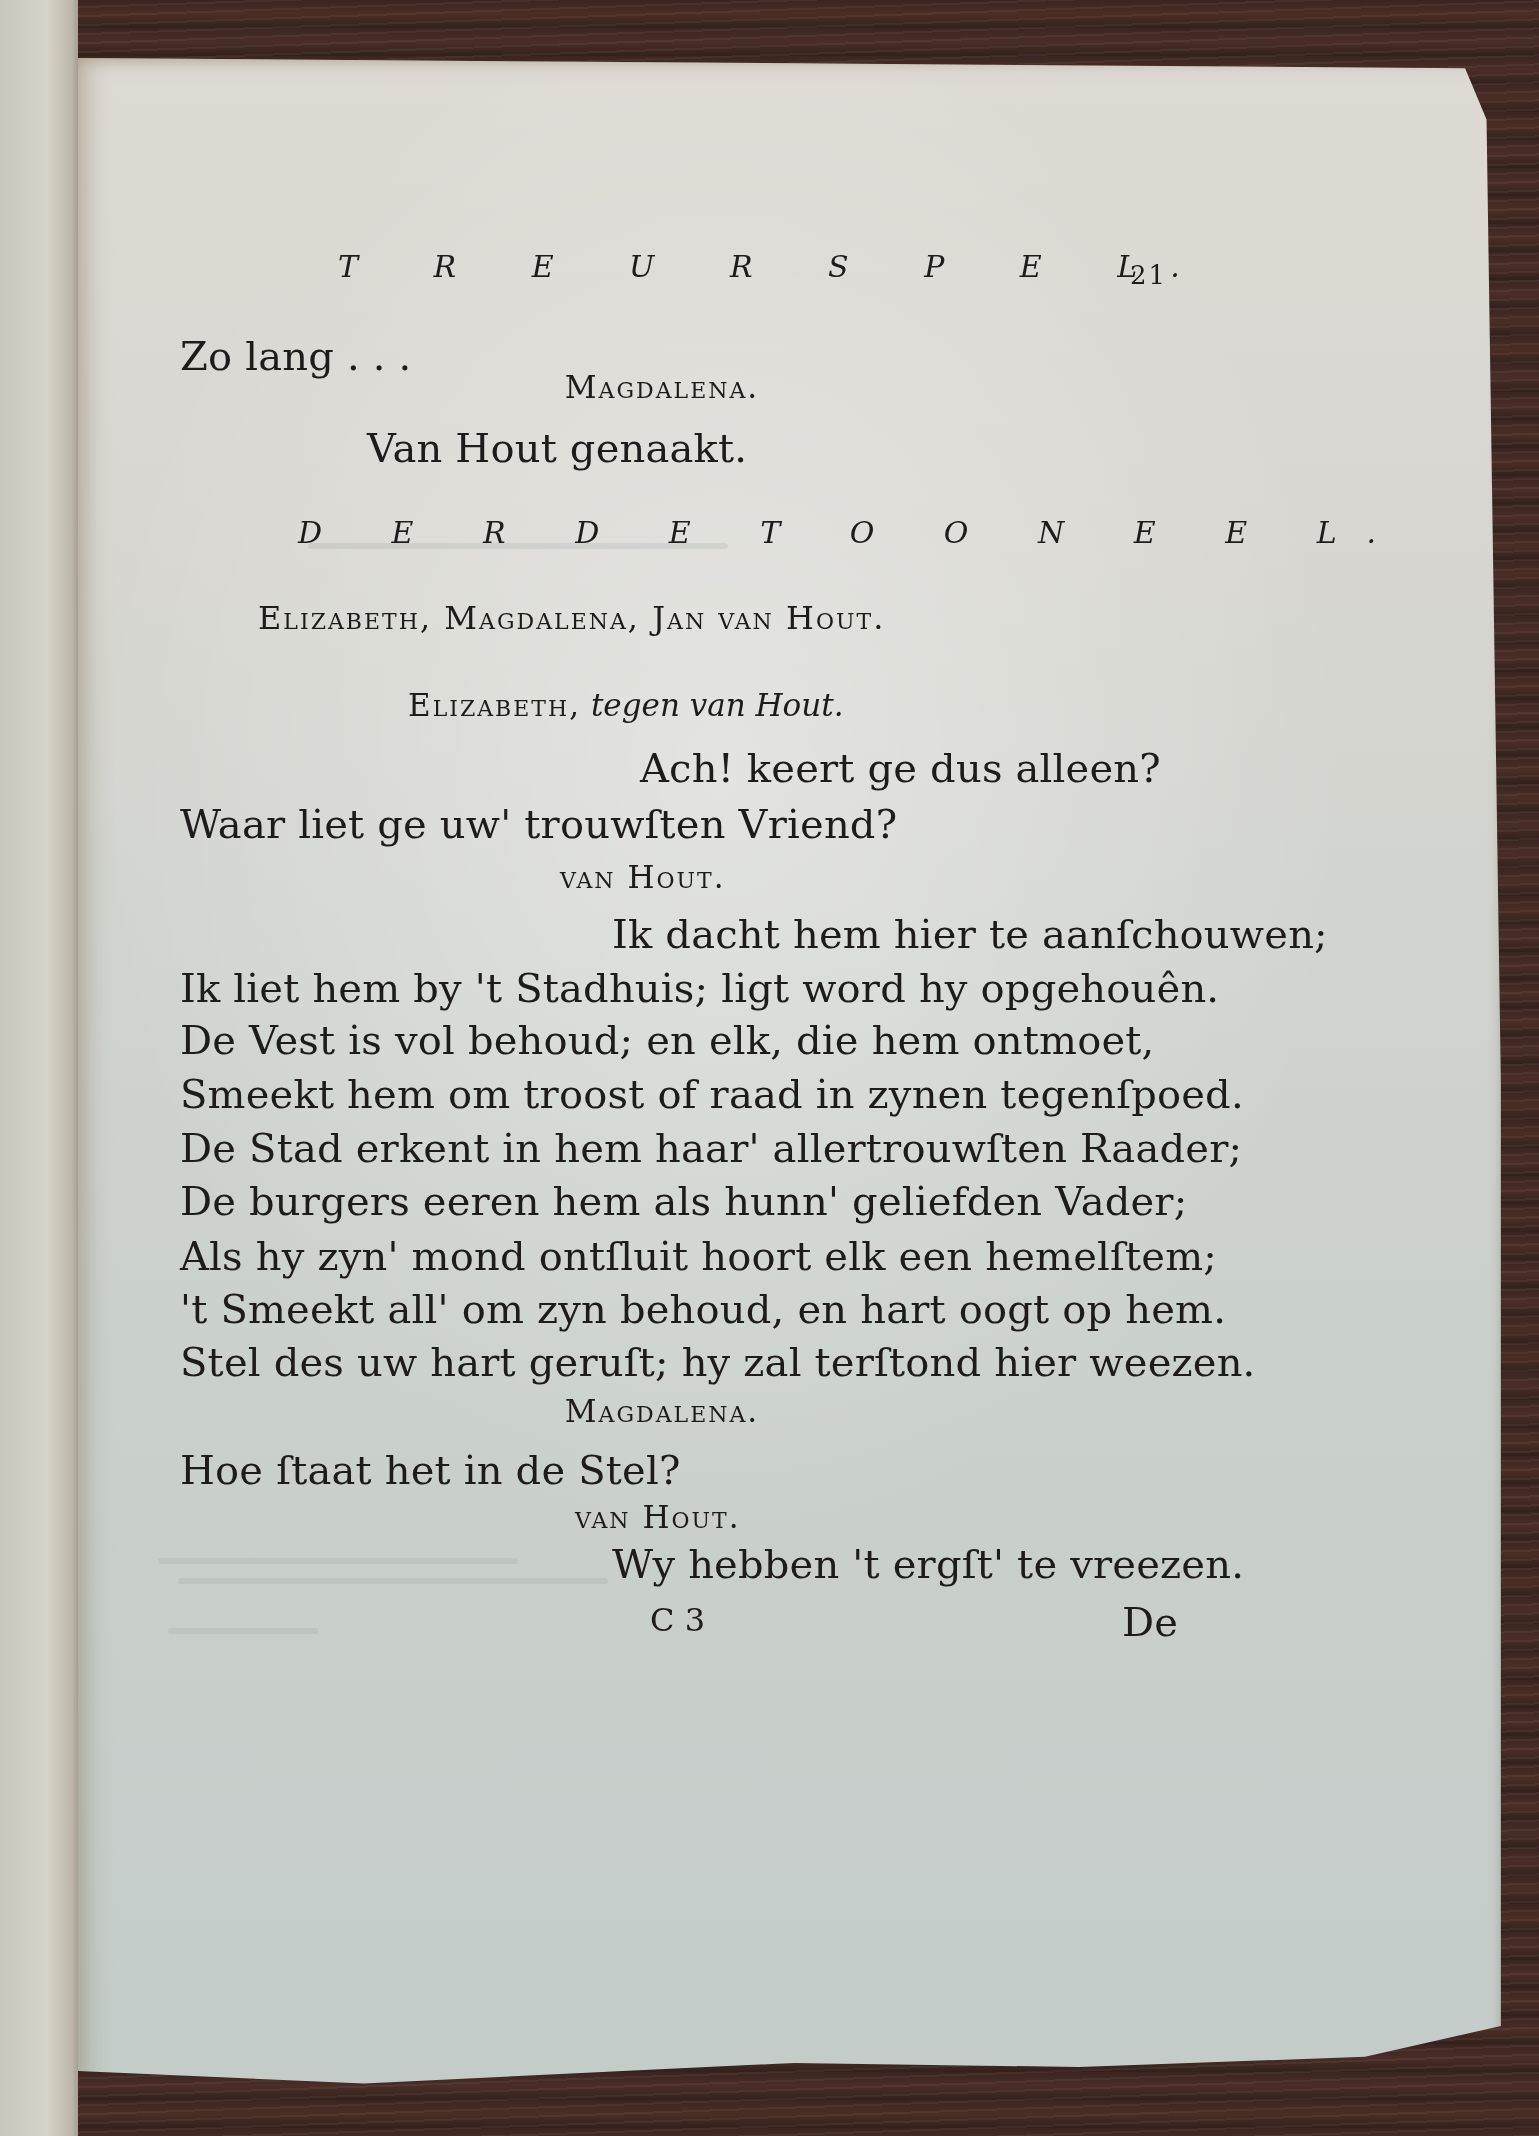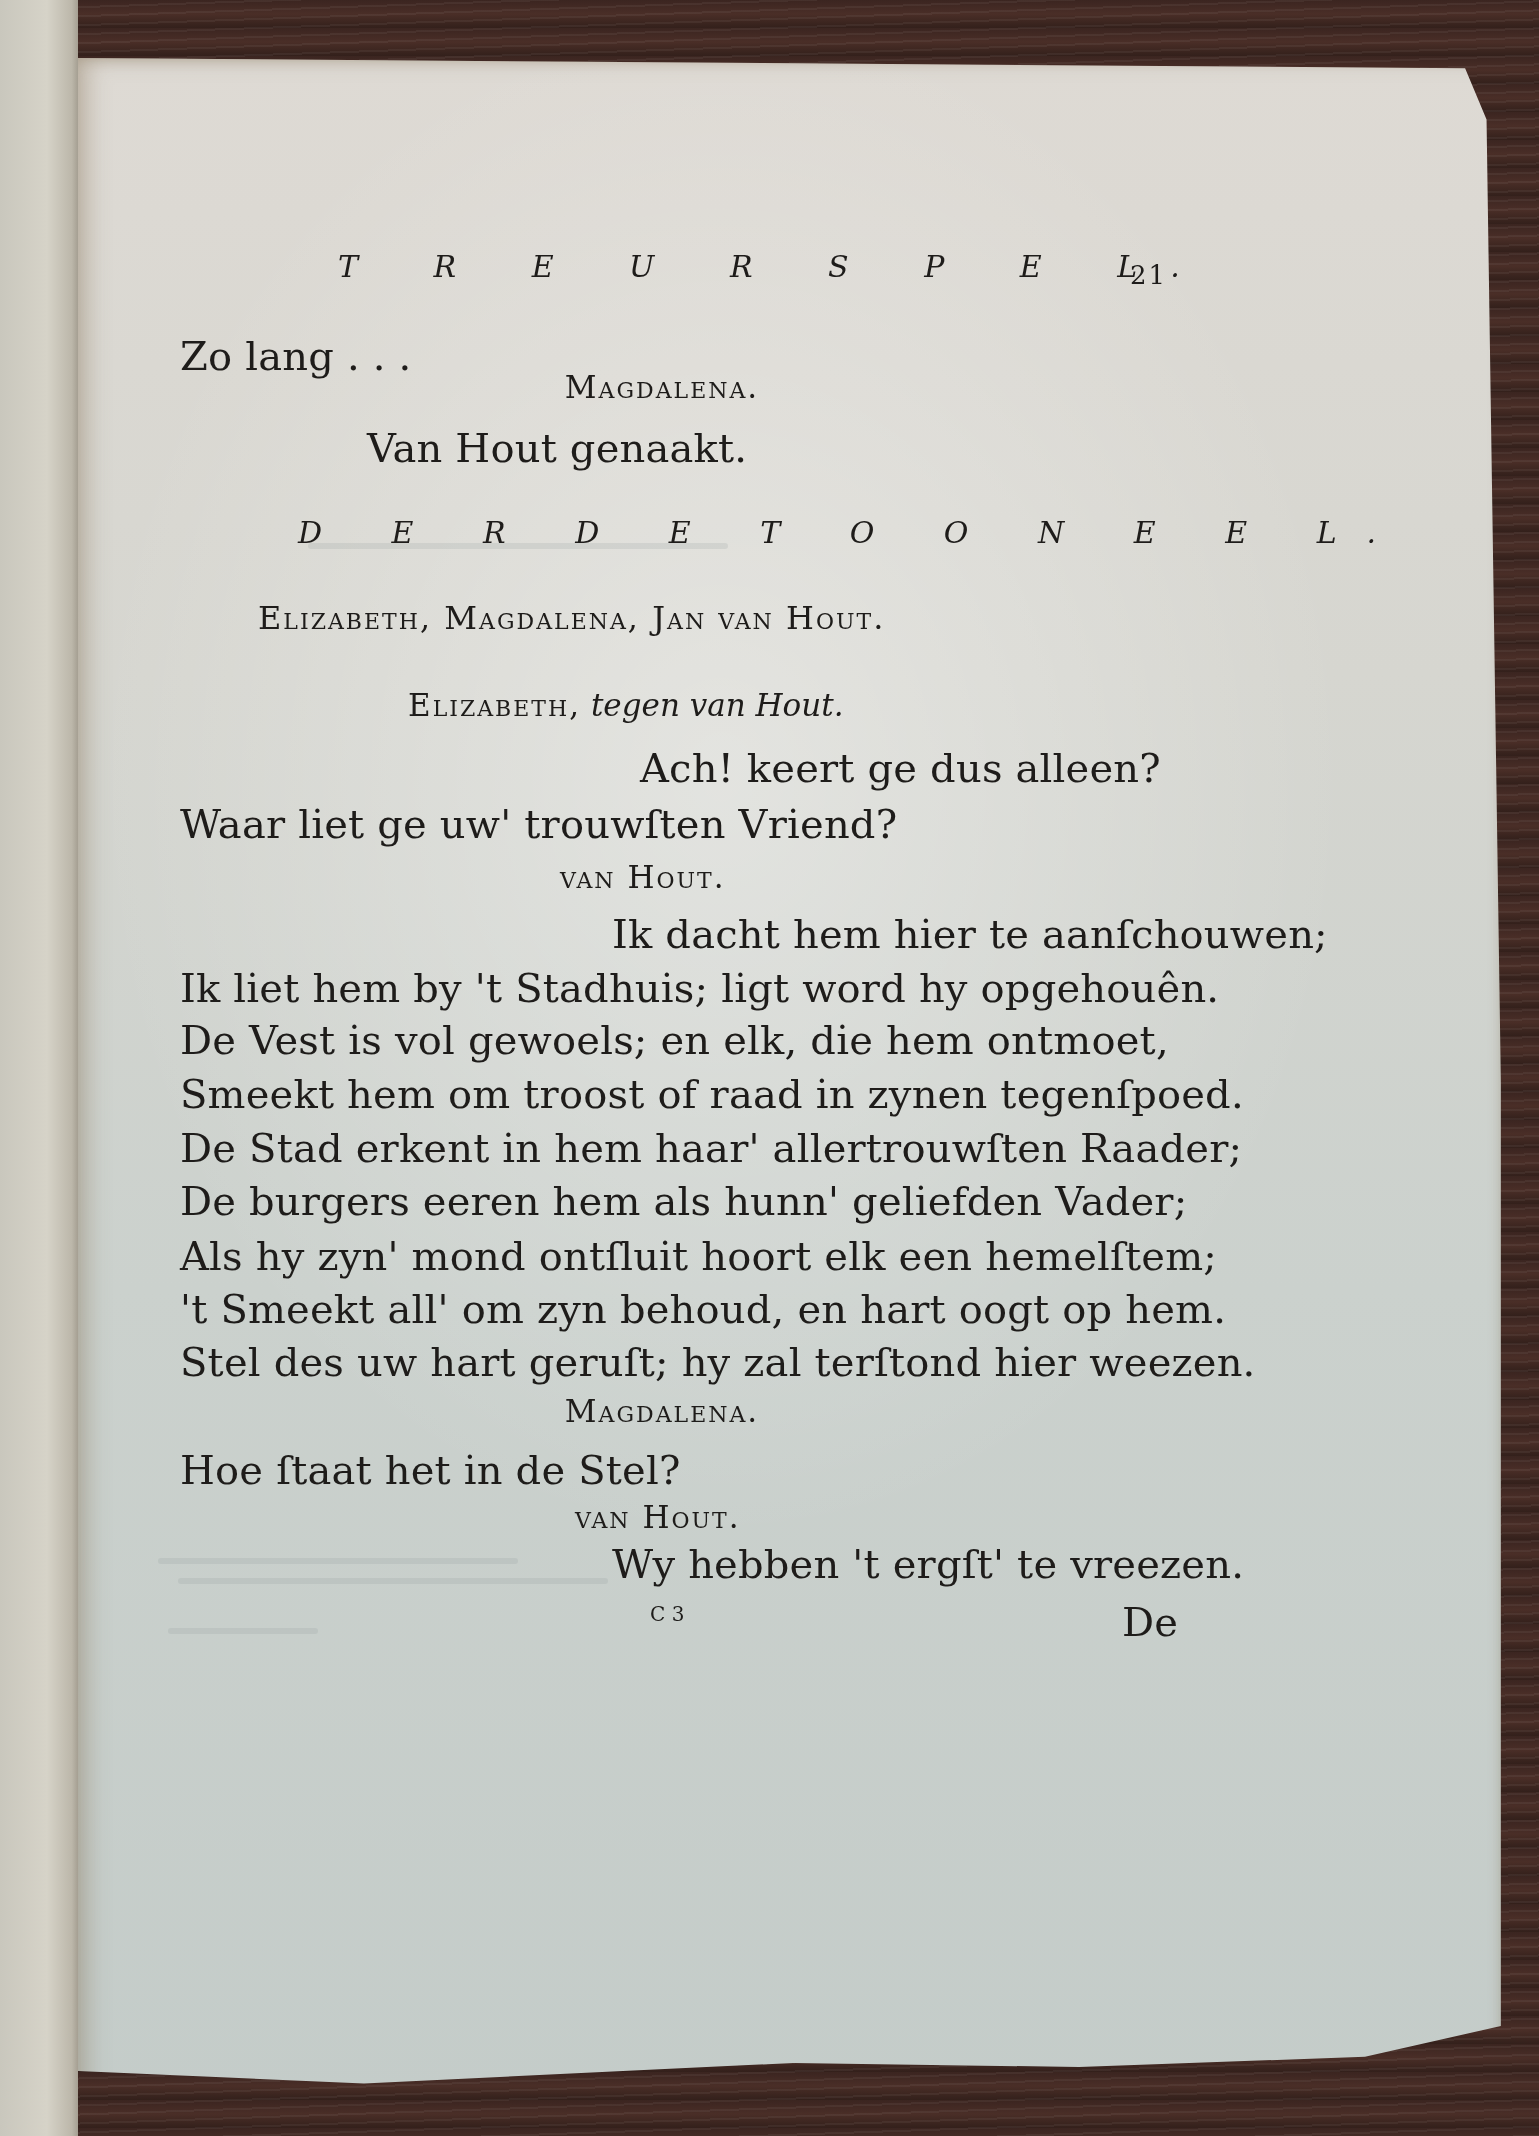--- a/index.html
+++ b/index.html
@@ -30,21 +30,21 @@
   .bleed {
     position: absolute; height: 6px; border-radius: 3px;
     background: rgba(140,150,150,0.18);
   }
   .t { position: absolute; color: #1e1c1a; white-space: nowrap; line-height: 1; }
   .verse { font-size: 40px; letter-spacing: 0.2px; }
   .spaced-italic { font-style: italic; font-size: 30px; letter-spacing: 33px; }
   .caps { font-variant: small-caps; font-size: 31px; letter-spacing: 2px; }
   .centered { transform: translateX(-50%); }
   .pgnum { font-size: 26px; letter-spacing: 2px; }
-  .sig { font-size: 20px; }
+  .sig { font-size: 32px; }
   em { font-style: italic; }
 </style>
 </head>
 <body>
 
 <div class="wood"></div>
 <div class="left-page"></div>
 
 <div class="page">
 
@@ -68,21 +68,21 @@
 <div class="t" style="left:408px; top:690px; font-size:31px;">
   <span class="caps" style="font-size:31px;">Elizabeth,</span>
   <em>tegen van Hout.</em>
 </div>
 
 <div class="t verse" style="left:640px; top:748px;">Ach! keert ge dus alleen?</div>
 <div class="t verse" style="left:180px; top:804px;">Waar liet ge uw' trouwſten Vriend?</div>
 <div class="t caps" style="left:560px; top:862px;">van Hout.</div>
 <div class="t verse" style="left:612px; top:914px;">Ik dacht hem hier te aanſchouwen;</div>
 <div class="t verse" style="left:180px; top:968px;">Ik liet hem by 't Stadhuis; ligt word hy opgehouên.</div>
-<div class="t verse" style="left:180px; top:1020px;">De Vest is vol gewoels; en elk, die hem ontmoet,</div>
+<div class="t verse" style="left:180px; top:1020px;">De Vest is vol behoud; en elk, die hem ontmoet,</div>
 <div class="t verse" style="left:180px; top:1074px;">Smeekt hem om troost of raad in zynen tegenſpoed.</div>
 <div class="t verse" style="left:180px; top:1128px;">De Stad erkent in hem haar' allertrouwſten Raader;</div>
 <div class="t verse" style="left:180px; top:1181px;">De burgers eeren hem als hunn' geliefden Vader;</div>
 <div class="t verse" style="left:180px; top:1236px;">Als hy zyn' mond ontſluit hoort elk een hemelſtem;</div>
 <div class="t verse" style="left:180px; top:1289px;">'t Smeekt all' om zyn behoud, en hart oogt op hem.</div>
 <div class="t verse" style="left:180px; top:1342px;">Stel des uw hart geruſt; hy zal terſtond hier weezen.</div>
 <div class="t caps centered" style="left:662px; top:1396px;">Magdalena.</div>
 <div class="t verse" style="left:180px; top:1450px;">Hoe ſtaat het in de Stel?</div>
 <div class="t caps" style="left:575px; top:1502px;">van Hout.</div>
 <div class="t verse" style="left:612px; top:1544px;">Wy hebben 't ergſt' te vreezen.</div>

